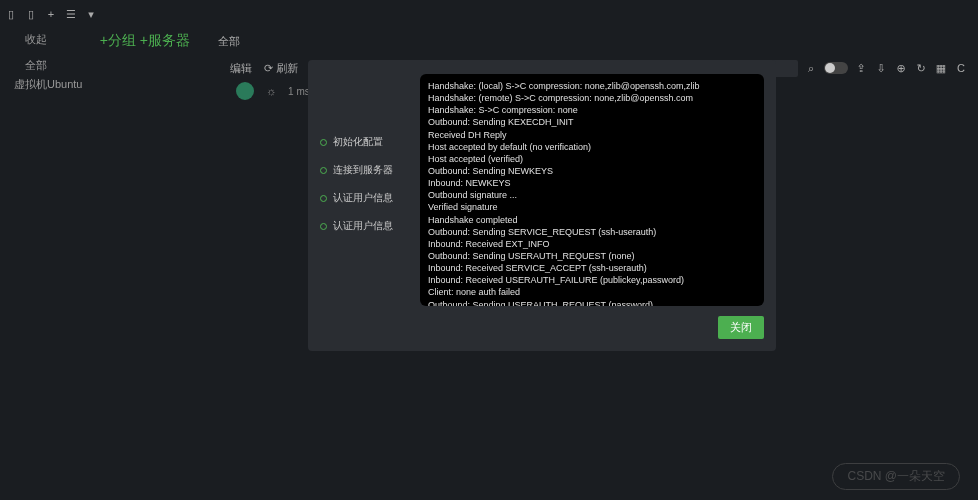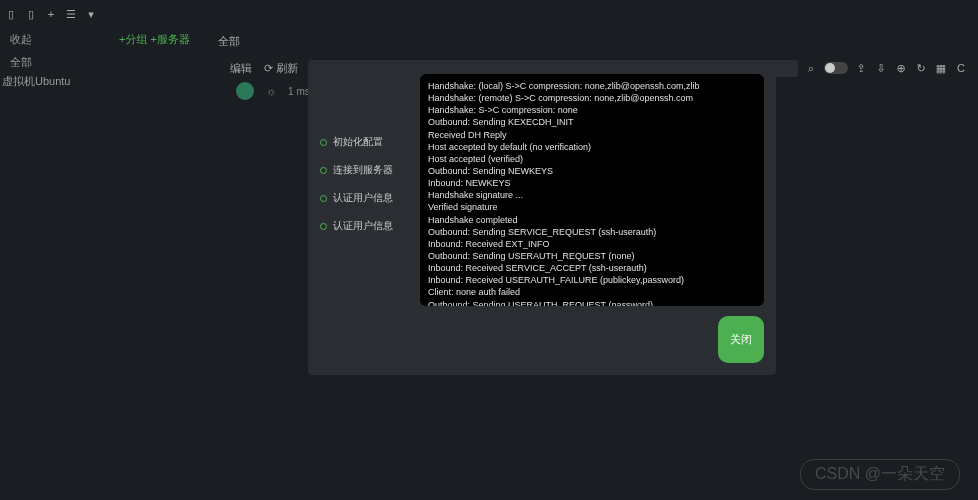--- a/index.html
+++ b/index.html
@@ -1,42 +1,42 @@
 <!DOCTYPE html>
 <html><head>
 <meta charset="utf-8">
 <style>
 * { margin: 0; padding: 0; box-sizing: border-box; font-family: "Microsoft YaHei", sans-serif; }
 body { background: #1a1d21; color: #888; font-size: 11px; width: 978px; height: 500px; overflow: hidden; position: relative; }
 .topbar { height: 28px; background: #1a1d21; display: flex; align-items: center; padding: 0 4px; gap: 6px; }
 .topbar .ic { width: 14px; height: 14px; display: flex; align-items: center; justify-content: center; color: #aaa; }
 .left-panel { position: absolute; left: 0; top: 28px; width: 200px; }
-.left-panel .row { display: flex; justify-content: space-between; padding: 4px 10px; color: #999; font-size: 11px; }
-.left-panel .sub { color: #999; padding-left: 2px; font-size: 11px; }
-.left-panel .row .acts { color: #4caf50; font-size: 11px; }
+.left-panel .row { display: flex; justify-content: space-between; padding: 4px 10px; color: #999; font-size: 11px; margin-left: 15px; }
+.left-panel .sub { color: #999; padding-left: 14px; font-size: 11px; }
+.left-panel .row .acts { color: #4caf50; font-size: 14px; }
 .tabs { position: absolute; left: 210px; top: 28px; color: #aaa; padding: 6px 8px; font-size: 11px; }
 .content-bar { position: absolute; left: 230px; top: 56px; right: 10px; height: 24px; display: flex; align-items: center; gap: 12px; color: #aaa; font-size: 11px; }
 .content-bar .search { position: absolute; right: 0; display: flex; align-items: center; gap: 6px; }
 .content-bar .search input { background: #2a2d32; border: none; color: #aaa; padding: 3px 6px; width: 90px; font-size: 10px; border-radius: 2px; }
 .content-bar .iconbtn { width: 14px; height: 14px; display: flex; align-items: center; justify-content: center; }
 .toggle { width: 24px; height: 12px; background: #444; border-radius: 6px; position: relative; }
 .toggle::after { content: ""; position: absolute; width: 10px; height: 10px; background: #ccc; border-radius: 50%; top: 1px; left: 1px; }
 .row-item { position: absolute; left: 236px; top: 82px; display: flex; align-items: center; gap: 12px; }
 .avatar { width: 18px; height: 18px; border-radius: 50%; background: #2a7a5a; display: flex; align-items: center; justify-content: center; color: #fff; font-size: 9px; }
 .ms { color: #888; font-size: 10px; }
 .modal { position: absolute; left: 308px; top: 60px; width: 468px; background: #2a2d32; border-radius: 4px; padding: 14px 12px 12px 12px; }
 .modal-body { display: flex; gap: 10px; }
 .steps { width: 90px; display: flex; flex-direction: column; gap: 4px; padding-top: 56px; }
 .step { display: flex; align-items: center; gap: 6px; color: #ccc; font-size: 10px; padding: 5px 0; }
 .step-dot { width: 7px; height: 7px; border-radius: 50%; border: 1.5px solid #4caf50; flex-shrink: 0; }
 .log { flex: 1; background: #000; color: #e0e0e0; padding: 6px 8px; font-size: 9px; line-height: 1.35; border-radius: 6px; max-height: 232px; overflow: hidden; }
 .log div { white-space: nowrap; }
 .modal-foot { display: flex; justify-content: flex-end; margin-top: 10px; }
-.btn-close { background: #4caf50; color: #fff; padding: 16px 12px; border: none; border-radius: 10px; font-size: 11px; cursor: pointer; }
-.watermark { position: absolute; right: 18px; bottom: 10px; color: #666; font-size: 16px; border: 1px solid #555; border-radius: 14px; padding: 4px 14px; opacity: 0.6; }
+.btn-close { background: #4caf50; color: #fff; padding: 4px 12px; border: none; border-radius: 2px; font-size: 11px; cursor: pointer; }
+.watermark { position: absolute; right: 18px; bottom: 10px; color: #666; font-size: 12px; border: 1px solid #555; border-radius: 14px; padding: 4px 14px; opacity: 0.6; }
 </style>
 </head>
 <body>
 
 <div class="topbar">
   <span class="ic">▯</span>
   <span class="ic">▯</span>
   <span class="ic">+</span>
   <span class="ic">☰</span>
   <span class="ic">▾</span>
@@ -108,21 +108,21 @@
     <div class="log" id="log">
         <div>Handshake: (local) S-&gt;C compression: none,zlib@openssh.com,zlib</div>
         <div>Handshake: (remote) S-&gt;C compression: none,zlib@openssh.com</div>
         <div>Handshake: S-&gt;C compression: none</div>
         <div>Outbound: Sending KEXECDH_INIT</div>
         <div>Received DH Reply</div>
         <div>Host accepted by default (no verification)</div>
         <div>Host accepted (verified)</div>
         <div>Outbound: Sending NEWKEYS</div>
         <div>Inbound: NEWKEYS</div>
-        <div>Handshake signature ...</div>
+        <div>Outbound signature ...</div>
         <div>Verified signature</div>
         <div>Handshake completed</div>
         <div>Outbound: Sending SERVICE_REQUEST (ssh-userauth)</div>
         <div>Inbound: Received EXT_INFO</div>
         <div>Outbound: Sending USERAUTH_REQUEST (none)</div>
         <div>Inbound: Received SERVICE_ACCEPT (ssh-userauth)</div>
         <div>Inbound: Received USERAUTH_FAILURE (publickey,password)</div>
         <div>Client: none auth failed</div>
         <div>Outbound: Sending USERAUTH_REQUEST (password)</div>
       </div>

